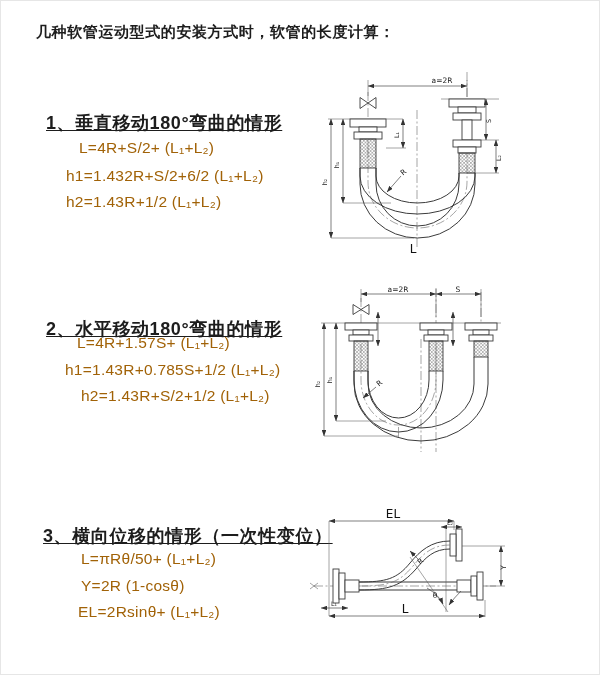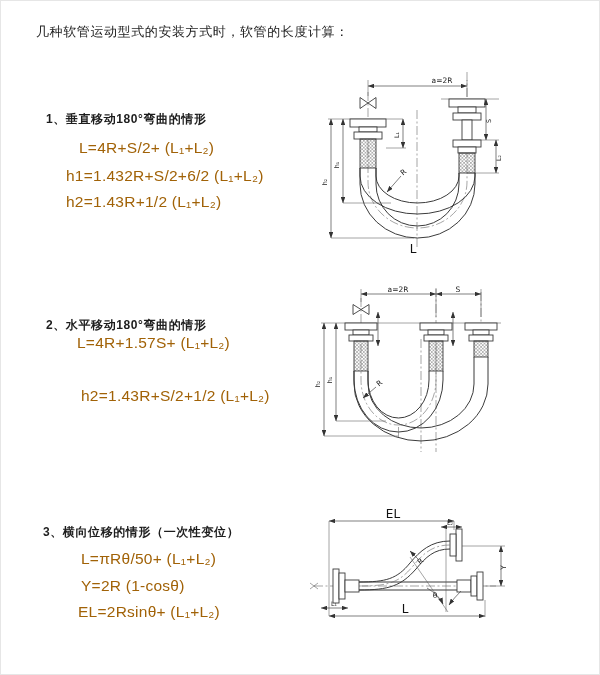--- a/index.html
+++ b/index.html
@@ -1,20 +1,20 @@
 <!DOCTYPE html>
 <html><head>
 <meta charset="utf-8">
 <style>
   html,body{margin:0;padding:0;background:#f4f4f4;}
   .page{position:relative;width:600px;height:675px;background:#ffffff;border:1px solid #e6e6e6;
         box-sizing:border-box;overflow:hidden;
         font-family:"Liberation Sans","DejaVu Sans",sans-serif;color:#1d1d1d;}
-  .title{position:absolute;left:35px;top:22px;font-size:13px;font-weight:normal;letter-spacing:.6px;}
-  .heading{position:absolute;font-size:12px;font-weight:bold;letter-spacing:.6px;}
+  .title{position:absolute;left:35px;top:22px;font-size:15px;font-weight:bold;letter-spacing:.6px;}
+  .heading{position:absolute;font-size:18px;font-weight:bold;letter-spacing:.6px;text-decoration:underline;}
   .formula{position:absolute;font-size:15.5px;font-weight:400;letter-spacing:.25px;color:#a16207;}
   .diagram{position:absolute;}
   svg text{font-family:"DejaVu Sans","Liberation Sans",sans-serif;fill:#222;}
   .geo{fill:none;stroke:#3b3b3b;stroke-width:1;}
   .geo2{fill:#ffffff;stroke:#3b3b3b;stroke-width:.9;}
   .dim{fill:none;stroke:#474747;stroke-width:.7;}
   .ext{fill:none;stroke:#5a5a5a;stroke-width:.55;}
   .cl{fill:none;stroke:#6a6a6a;stroke-width:.6;stroke-dasharray:9 2.5 2 2.5;}
   .dtext{font-size:7.5px;}
   .dtext-sm{font-size:6.3px;}
@@ -110,20 +110,21 @@
     <g>
       <path class="dim" d="M95,110 L81,126" marker-end="url(#ar1)"></path>
       <text class="dtext" x="99" y="108" text-anchor="middle" transform="rotate(-40 99 108)">R</text>
     </g>
 
     <text class="dtext-lg" x="107" y="187" text-anchor="middle">L</text>
   </svg>
 
   <div class="heading" style="left:45px;top:316px">2、水平移动180°弯曲的情形</div>
   <div class="formula" style="left:76px;top:333px">L=4R+1.57S+ (L₁+L₂)</div>
+  <div class="formula" style="left:64px;top:360px">h1=1.43R+0.785S+1/2 (L₁+L₂)</div>
   <div class="formula" style="left:80px;top:386px">h2=1.43R+S/2+1/2 (L₁+L₂)</div>
 
   <svg class="diagram" style="left:305px;top:283px" width="300" height="175" viewBox="0 0 300 175">
     <defs>
       <marker id="ar2" markerWidth="6.5" markerHeight="4.6" refX="6.2" refY="2.3" orient="auto-start-reverse" markerUnits="userSpaceOnUse">
         <path d="M0,0 L6.4,2.3 L0,4.6 Z" fill="#333"></path>
       </marker>
       <pattern id="br2" width="3.4" height="3.4" patternUnits="userSpaceOnUse">
         <path d="M0,3.4 L3.4,0 M0,0 L3.4,3.4" stroke="#767676" stroke-width=".5"></path>
       </pattern>

